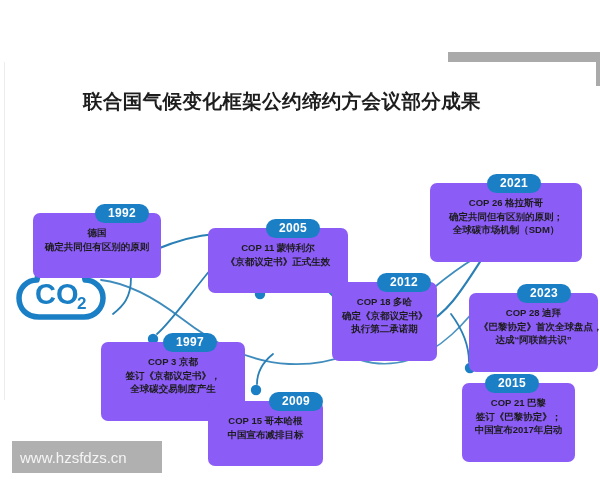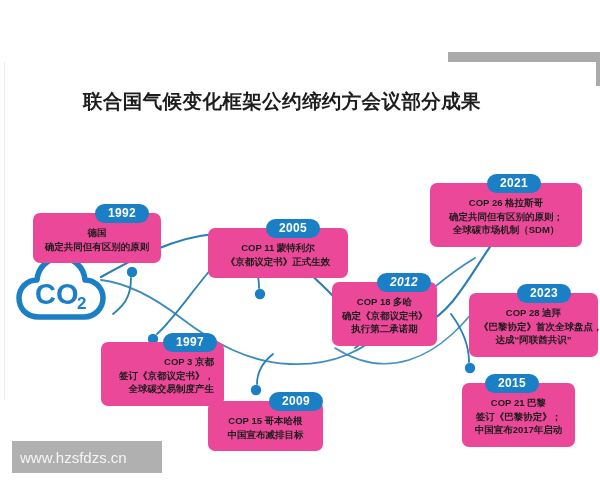--- a/index.html
+++ b/index.html
@@ -93,54 +93,54 @@
     padding: 2px 13px 3px 13px;
     border-radius: 11px;
     white-space: nowrap;
     z-index: 3;
     letter-spacing: 0.3px;
   }
   .node .body {
     position: absolute;
     top: 9px;
     left: 0;
-    background: #ec4899;
+    background: #8b5cf6;
     border-radius: 7px;
-    padding: 13px 10px 10px 10px;
+    padding: 13px 10px 25px 10px;
     box-sizing: border-box;
     text-align: center;
     z-index: 2;
   }
   .node .body .line {
     font-size: 9.5px;
     color: #1c1c1c;
     line-height: 13.5px;
     white-space: nowrap;
     font-weight: bold;
   }
 
   
   #node-1992      { left: 28px;  top: 142px; }
   #node-1992 .badge { left: 62px; transform: none; }
   #node-1992 .body  { width: 128px; }
 
   #node-1997      { left: 96px;  top: 271px; }
   #node-1997 .badge { left: 62px; transform: none; }
-  #node-1997 .body  { width: 123px; text-align: right; }
+  #node-1997 .body  { width: 144px; }
 
   #node-2005      { left: 203px; top: 157px; }
   #node-2005 .badge { left: 58px; transform: none; }
   #node-2005 .body  { width: 140px; }
 
   #node-2009      { left: 203px; top: 330px; }
   #node-2009 .badge { left: 61px; transform: none; }
   #node-2009 .body  { width: 115px; }
 
   #node-2012      { left: 327px; top: 211px; }
-  #node-2012 .badge { left: 45px; transform: none; font-style: italic; }
+  #node-2012 .badge { left: 45px; transform: none; }
   #node-2012 .body  { width: 105px; }
 
   #node-2015      { left: 437px; top: 312px; }
   #node-2015 .badge { left: 43px; transform: none; }
   #node-2015 .body  { width: 113px; margin-left: 20px; }
 
   #node-2021      { left: 425px; top: 112px; }
   #node-2021 .badge { left: 57px; transform: none; }
   #node-2021 .body  { width: 152px; }
 

